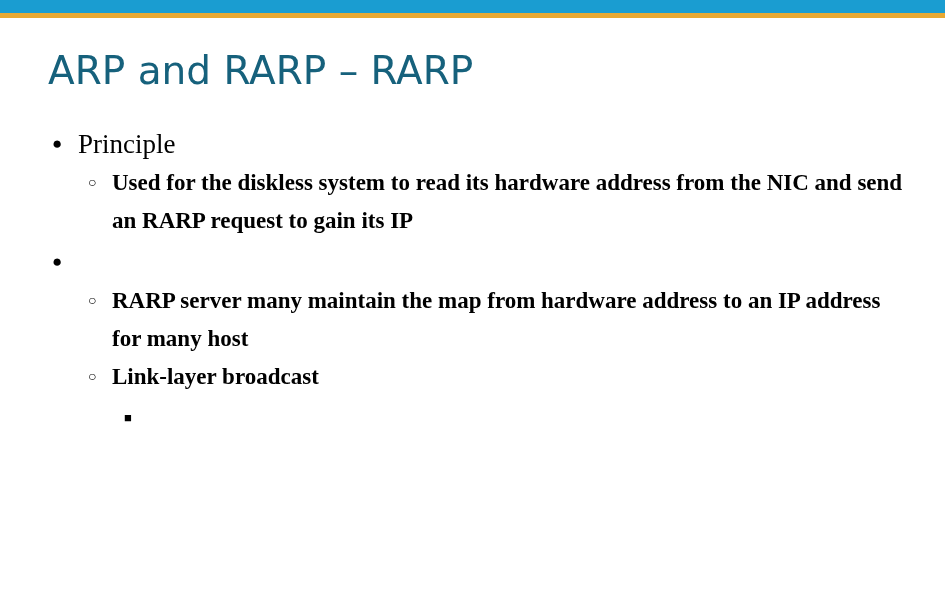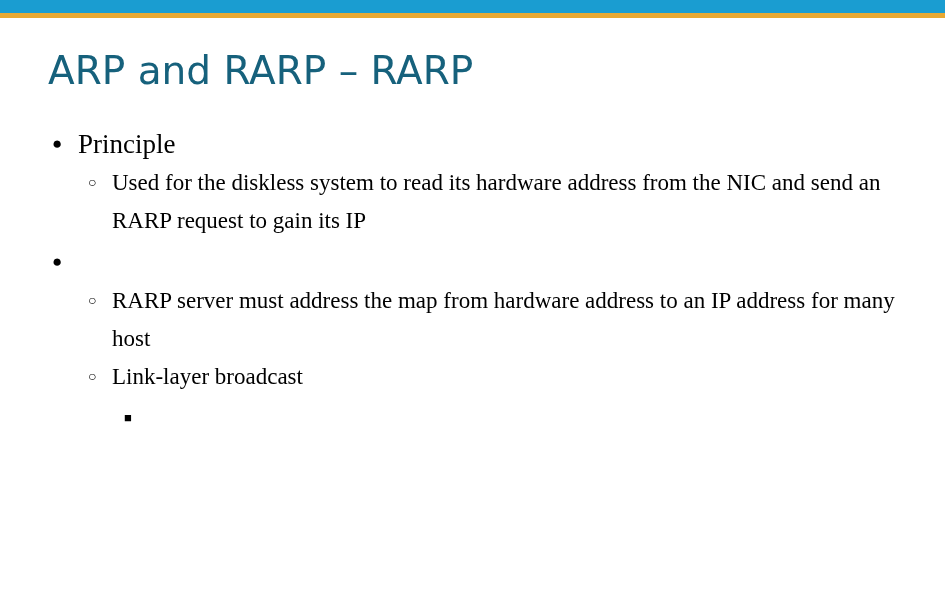--- a/index.html
+++ b/index.html
@@ -108,20 +108,21 @@
     flex: 0 0 24px;
     font-size: 14px;
     line-height: 38px;
     color: #000000;
   }
   .lvl2 .text {
     font-size: 23px;
     line-height: 38px;
     color: #000000;
     max-width: 800px;
+    font-weight: bold;
   }
 
   
   .lvl3 {
     margin: 0;
     padding-left: 124px;
   }
   .lvl3 .marker {
     width: 24px;
     flex: 0 0 24px;
@@ -171,21 +172,21 @@
       <span class="marker">○</span>
       <span class="text">Used for the diskless system to read its hardware address from the NIC and send an RARP request to gain its IP</span>
     </div>
 
     <div class="bullet-row lvl1 gap-before-lvl1">
       <span class="marker">●</span>
     </div>
 
     <div class="bullet-row lvl2">
       <span class="marker">○</span>
-      <span class="text">RARP server must address the map from hardware address to an IP address for many host</span>
+      <span class="text">RARP server many maintain the map from hardware address to an IP address for many host</span>
     </div>
 
     <div class="bullet-row lvl2">
       <span class="marker">○</span>
       <span class="text">Link-layer broadcast</span>
     </div>
 
     <div class="bullet-row lvl3 lvl3-wrap">
       <span class="marker">■</span>
     </div>

